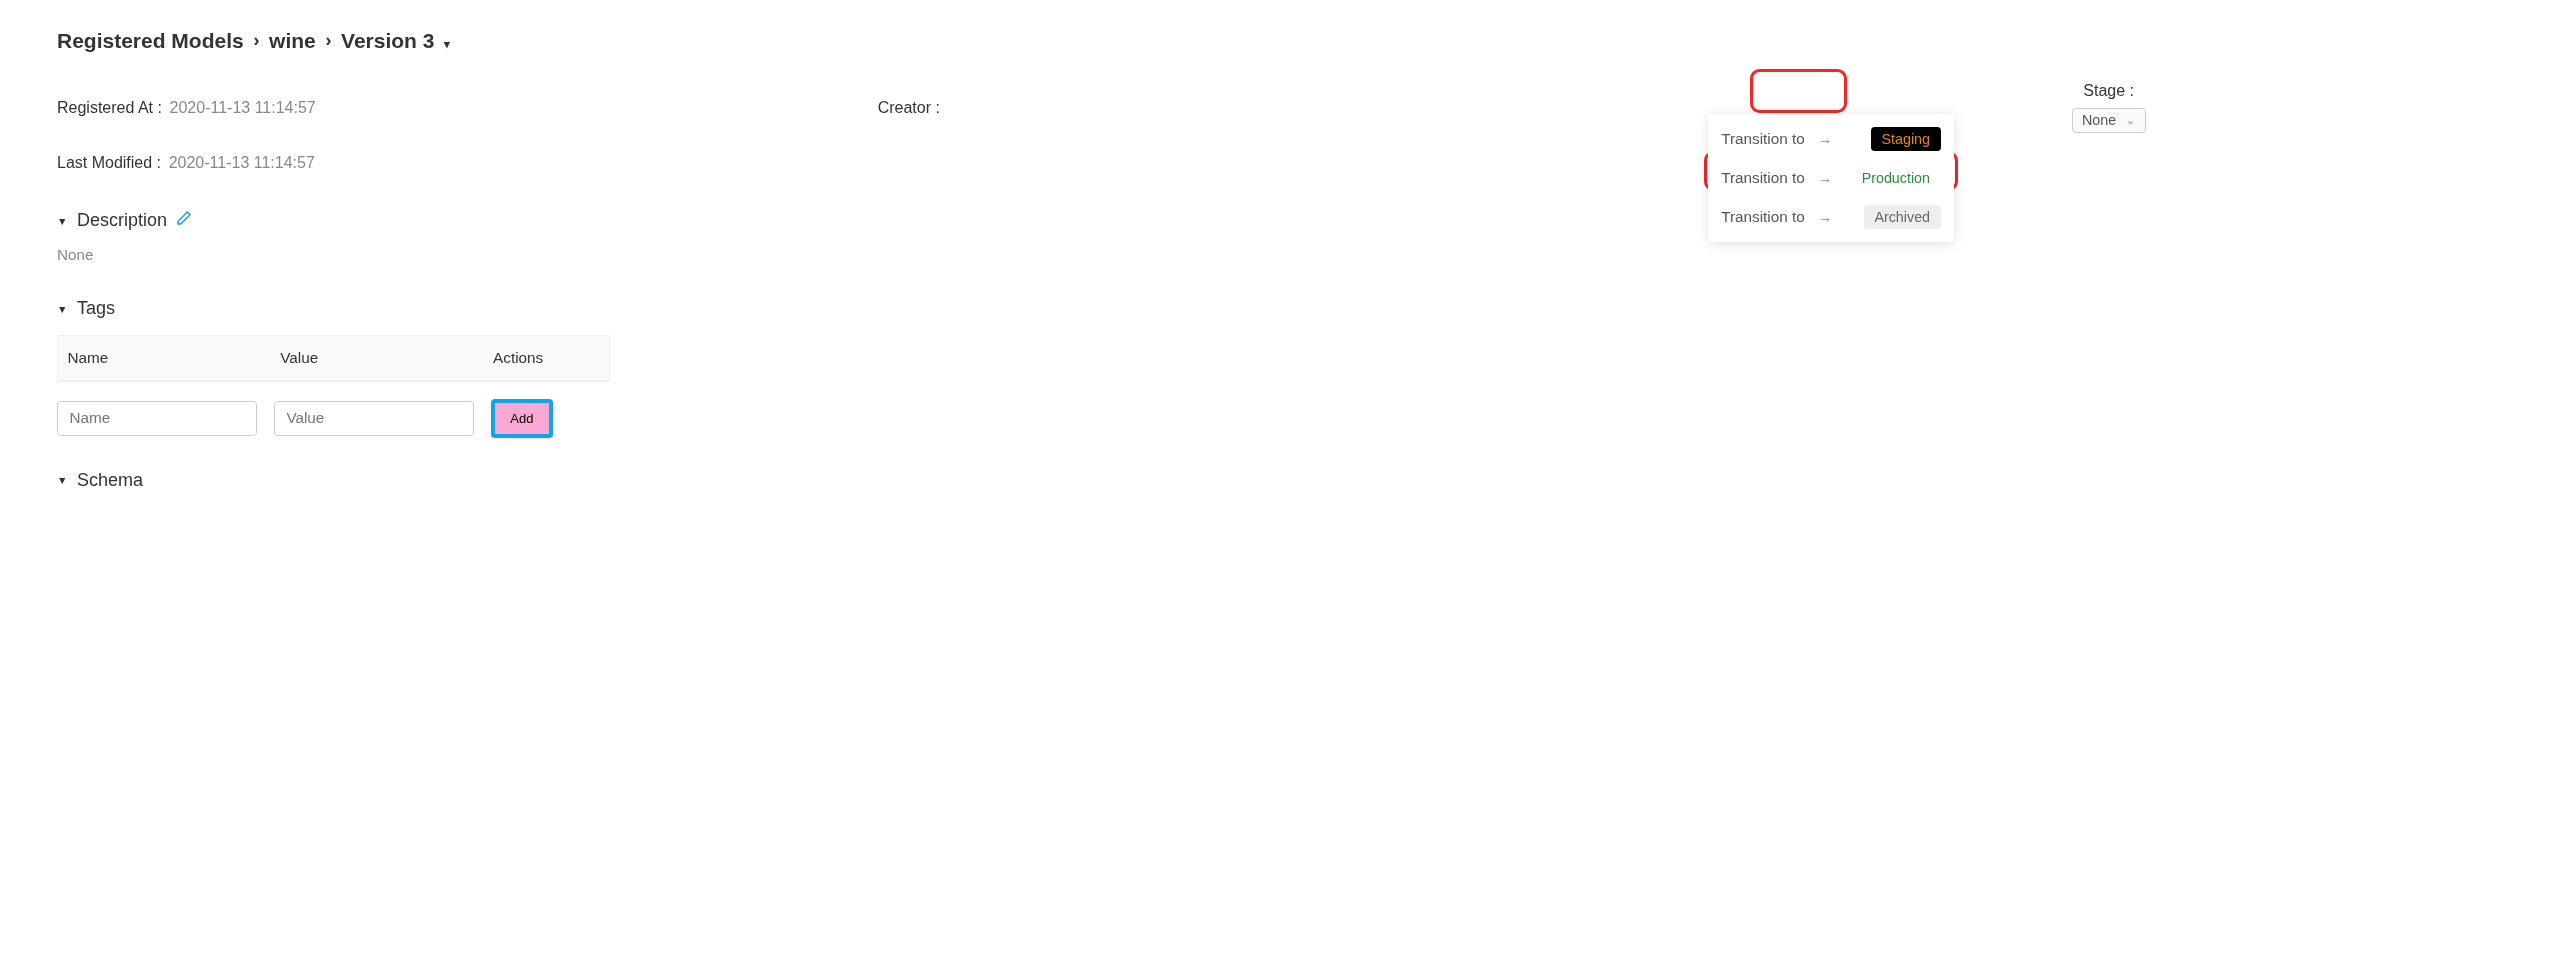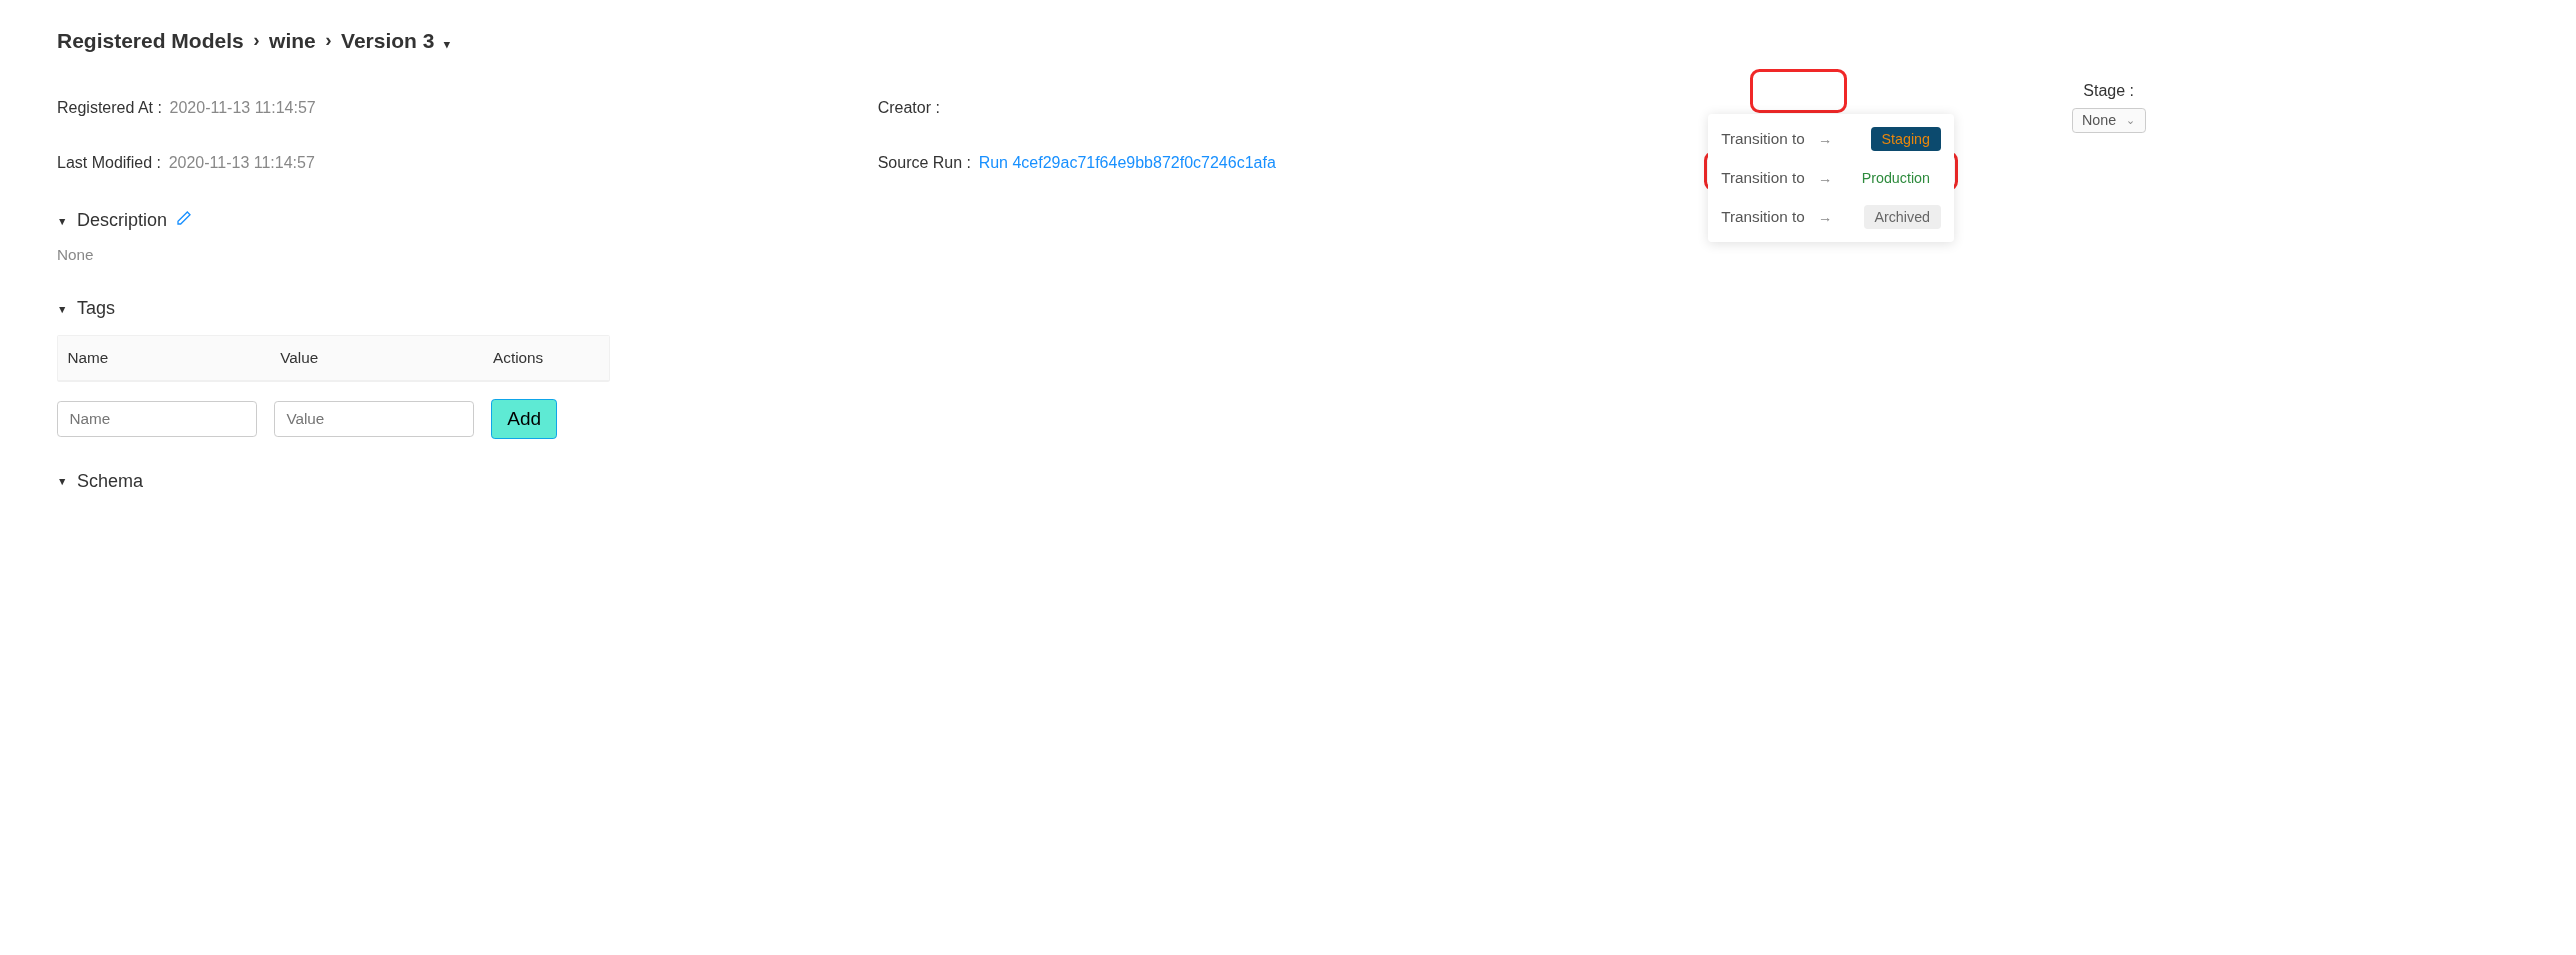--- a/index.html
+++ b/index.html
@@ -98,21 +98,21 @@
   }
   .drop-row .arrow { color: #888; font-size: 14.3px; flex: 0 0 auto; }
   .drop-row .tlabel { flex: 0 0 auto; }
   .drop-row .badge {
     margin-left: auto;
     padding: 2.9px 9.5px;
     border-radius: 3.8px;
     font-size: 14.3px;
     border: 1px solid transparent;
   }
-  .badge-staging { color: #e8860c; border-color: #e8860c; background:#0c4a6e; }
+  .badge-staging { color: #e8860c; border-color: #e8860c; background:#000000; }
   .badge-production { color: #2e8b3d; border-color: #2e8b3d; background:#fff; }
   .badge-archived { color: #666; background: #eee; }
   .section-header {
     display: flex;
     align-items: center;
     gap: 9.5px;
     font-size: 18px;
     color: #333;
     margin-bottom: 15.3px;
   }
@@ -160,24 +160,24 @@
   .add-tag-row input {
     width: 200px;
     padding: 7.6px 11.4px;
     border: 1px solid #ccc;
     border-radius: 3.8px;
     font-size: 15.3px;
     color: #555;
   }
   .add-btn {
     padding: 7.6px 15.3px;
-    border: 1px solid #0ea5e9;
-    border-radius: 3.8px;
-    background: #5eead4;
-    font-size: 19px;
+    border: 4px solid #0ea5e9;
+    border-radius: 3.8px;
+    background: #f9a8d4;
+    font-size: 13px;
     cursor: pointer;
   }
   .schema-row {
     display:flex;
     align-items:center;
     gap:9.5px;
     font-size:18px;
     margin-top:32px;
   }
 </style>
@@ -230,24 +230,20 @@
         <span class="badge badge-archived">Archived</span>
       </div>
     </div>
     <div class="annot-red" style="top:69px; left:5.7px; width:254px; height:40px;"></div>
   </div>
 
   <div class="meta-item">
     <span class="meta-label">Last Modified :</span>
     <span class="meta-value">2020-11-13 11:14:57</span>
   </div>
-  <div class="meta-item">
-    <span class="meta-label">Source Run :</span>
-    <span class="link">Run 4cef29ac71f64e9bb872f0c7246c1afa</span>
-  </div>
   <div></div>
 </div>
 
 <div class="section-header">
   <span class="tri">▼</span>
   <span>Description</span>
   <span class="edit-icon">
     <svg width="16" height="16" viewBox="0 0 24 24" fill="none" stroke="#1890ff" stroke-width="2">
         <path d="M17 3l4 4L7 21H3v-4L17 3z"></path>
       </svg>

